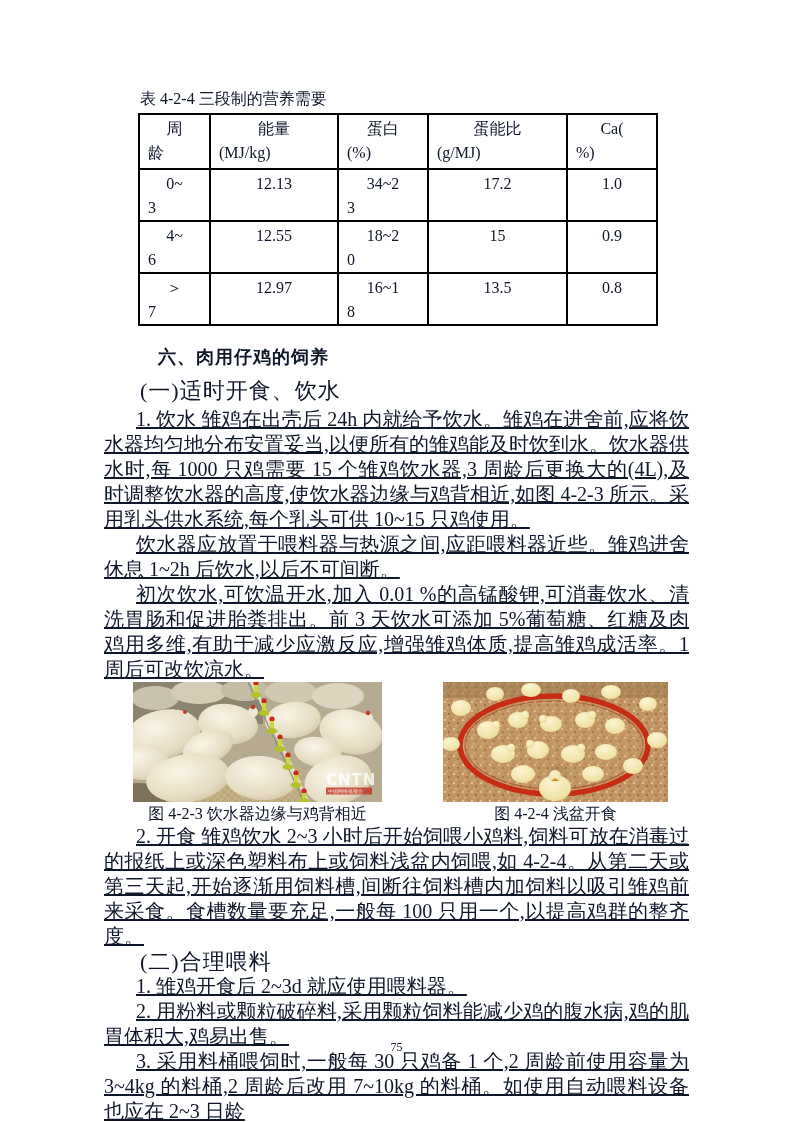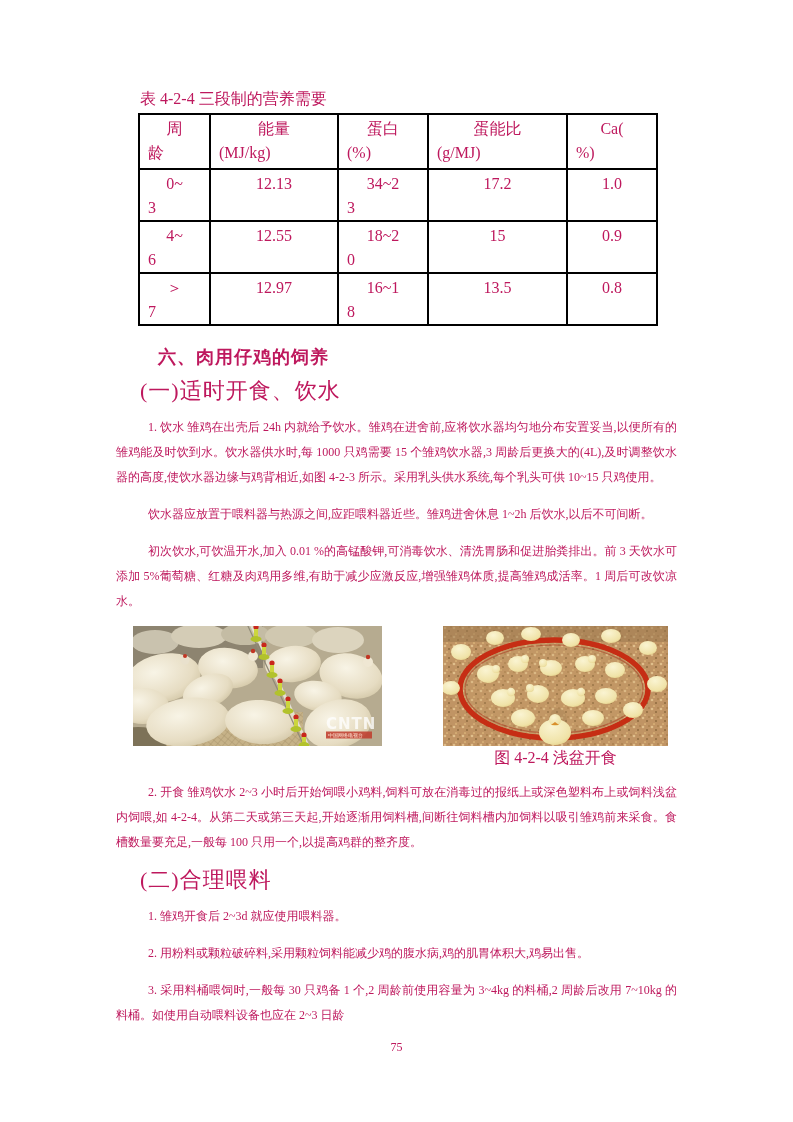--- a/index.html
+++ b/index.html
@@ -1,21 +1,21 @@
 <!DOCTYPE html>
 <html><head>
 <meta charset="utf-8">
 <style>
   html,body { margin:0; padding:0; background:#ffffff; }
   .page {
     position:relative;
     width:793px; height:1122px;
     margin:0 auto;
     background:#ffffff;
-    color:#be185d;
+    color:#0f172a;
     font-family:"Liberation Serif","DejaVu Serif",serif;
     box-sizing:border-box;
     padding:88px 104px 0 104px;
     overflow:hidden;
   }
   .table-title {
     margin:0 0 4px 36px;
     font-size:16px; line-height:21px;
     white-space:pre-wrap;
   }
@@ -42,24 +42,25 @@
     font-size:18px; line-height:25px;
     font-weight:bold; letter-spacing:1px;
   }
   h3.subsection-heading {
     margin:8px 0 4px 36px;
     font-size:22px; line-height:25px;
     font-weight:normal; letter-spacing:1px;
   }
   h3.subsection-heading.inflow { margin:0 0 0 36px; }
   p.body {
-    margin:12px;
-    font-size:12px; line-height:25px;
+    margin:0;
+    font-size:20px; line-height:25px;
     text-align:justify;
     text-indent:32px;
+    text-decoration:underline;
   }
   .figures {
     display:flex; gap:61px;
     margin-left:29px;
   }
   .figure { flex:0 0 auto; }
   .figure .photo { display:block; }
   .figure .caption {
     text-align:center;
     font-size:16px; line-height:20px;
@@ -263,20 +264,21 @@
               <rect x="169" y="111" width="4" height="8" fill="#ccd63e"></rect>
               <ellipse cx="171" cy="119" rx="5.5" ry="3" fill="#b2c22c"></ellipse>
             </g>
         </g>
         <g>
           <text x="193" y="103" font-family="'DejaVu Sans',sans-serif" font-size="15" font-weight="bold" fill="#ffffff" opacity="0.78" letter-spacing="1">CNTN</text>
           <rect x="193" y="105.5" width="46" height="7" fill="#bf3a2b" opacity="0.85"></rect>
           <text x="195" y="111.2" font-family="'DejaVu Sans',sans-serif" font-size="5" fill="#ffe9d8">中国网络电视台</text>
         </g>
       </svg>
+      <div class="caption">图 4-2-3 饮水器边缘与鸡背相近</div>
     </div>
 
     <div class="figure" style="width:225px">
       <svg class="photo" width="225" height="120" viewBox="0 0 225 120">
         <defs>
           <radialGradient id="chickG" cx="40%" cy="30%" r="80%">
             <stop offset="0%" stop-color="#faf4d2"></stop>
               <stop offset="75%" stop-color="#f0e3a8"></stop>
               <stop offset="100%" stop-color="#e3cf86"></stop>
           </radialGradient>

